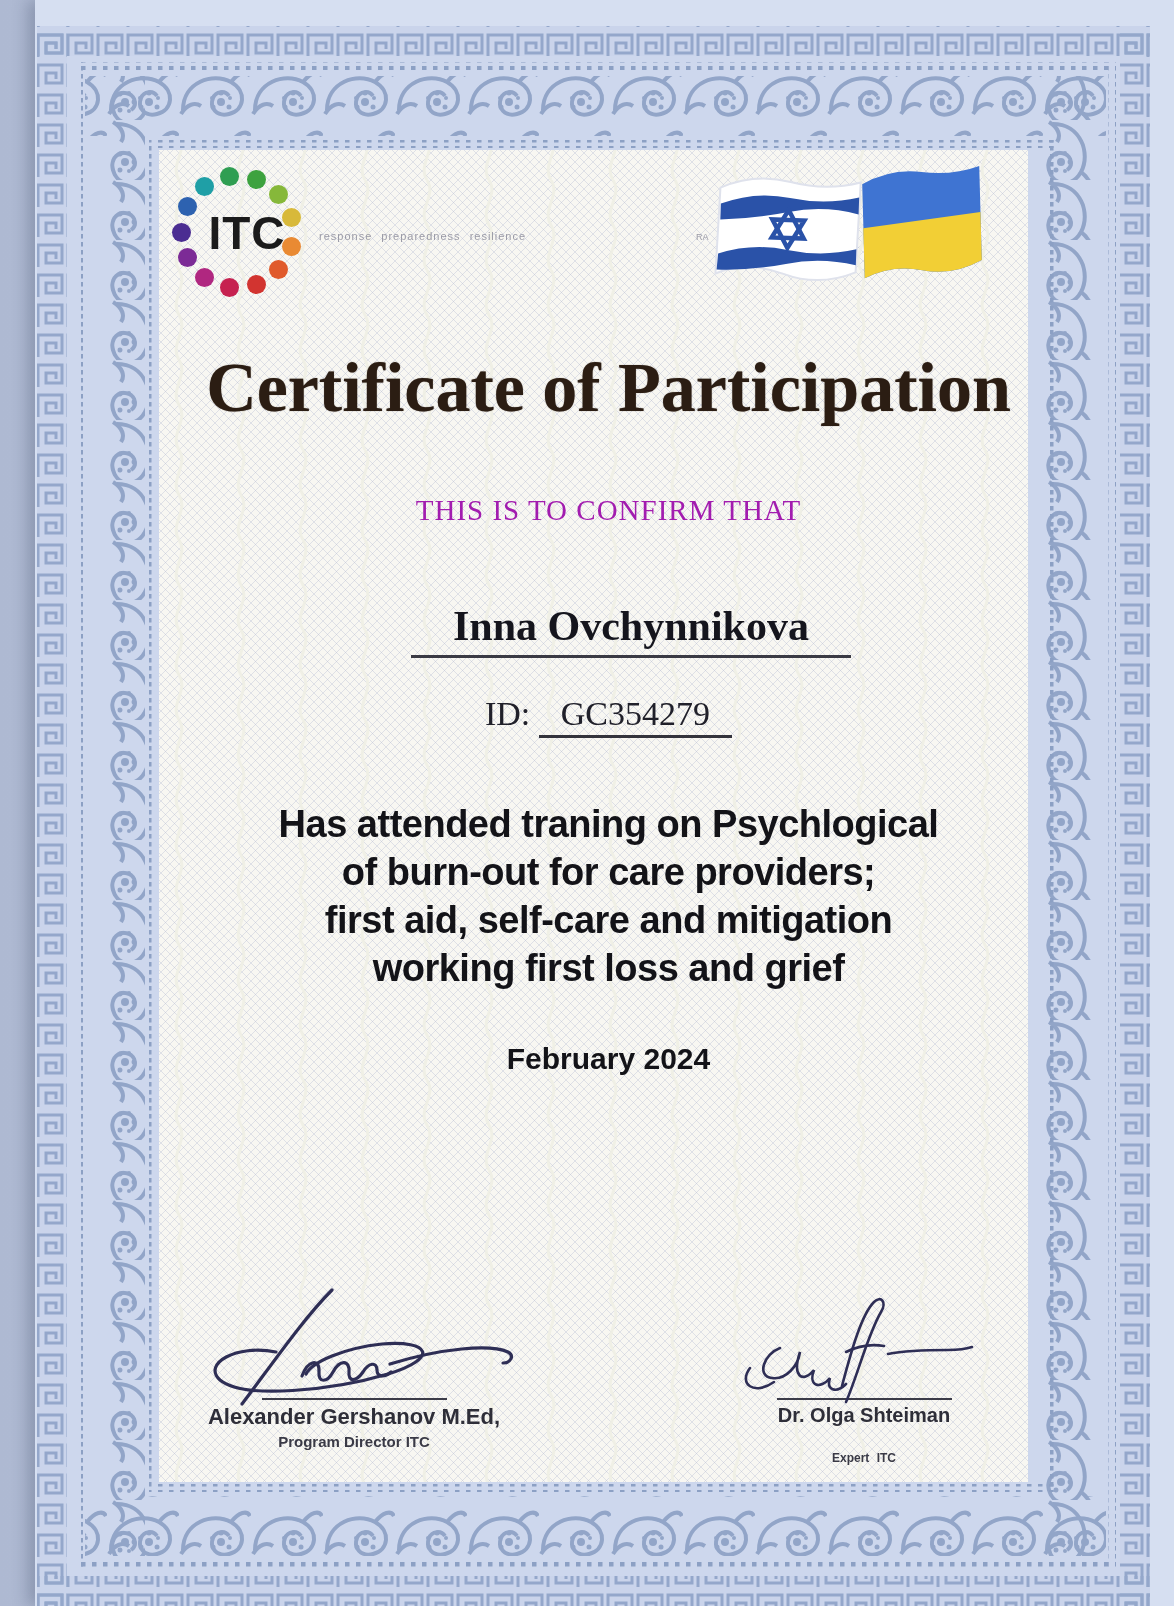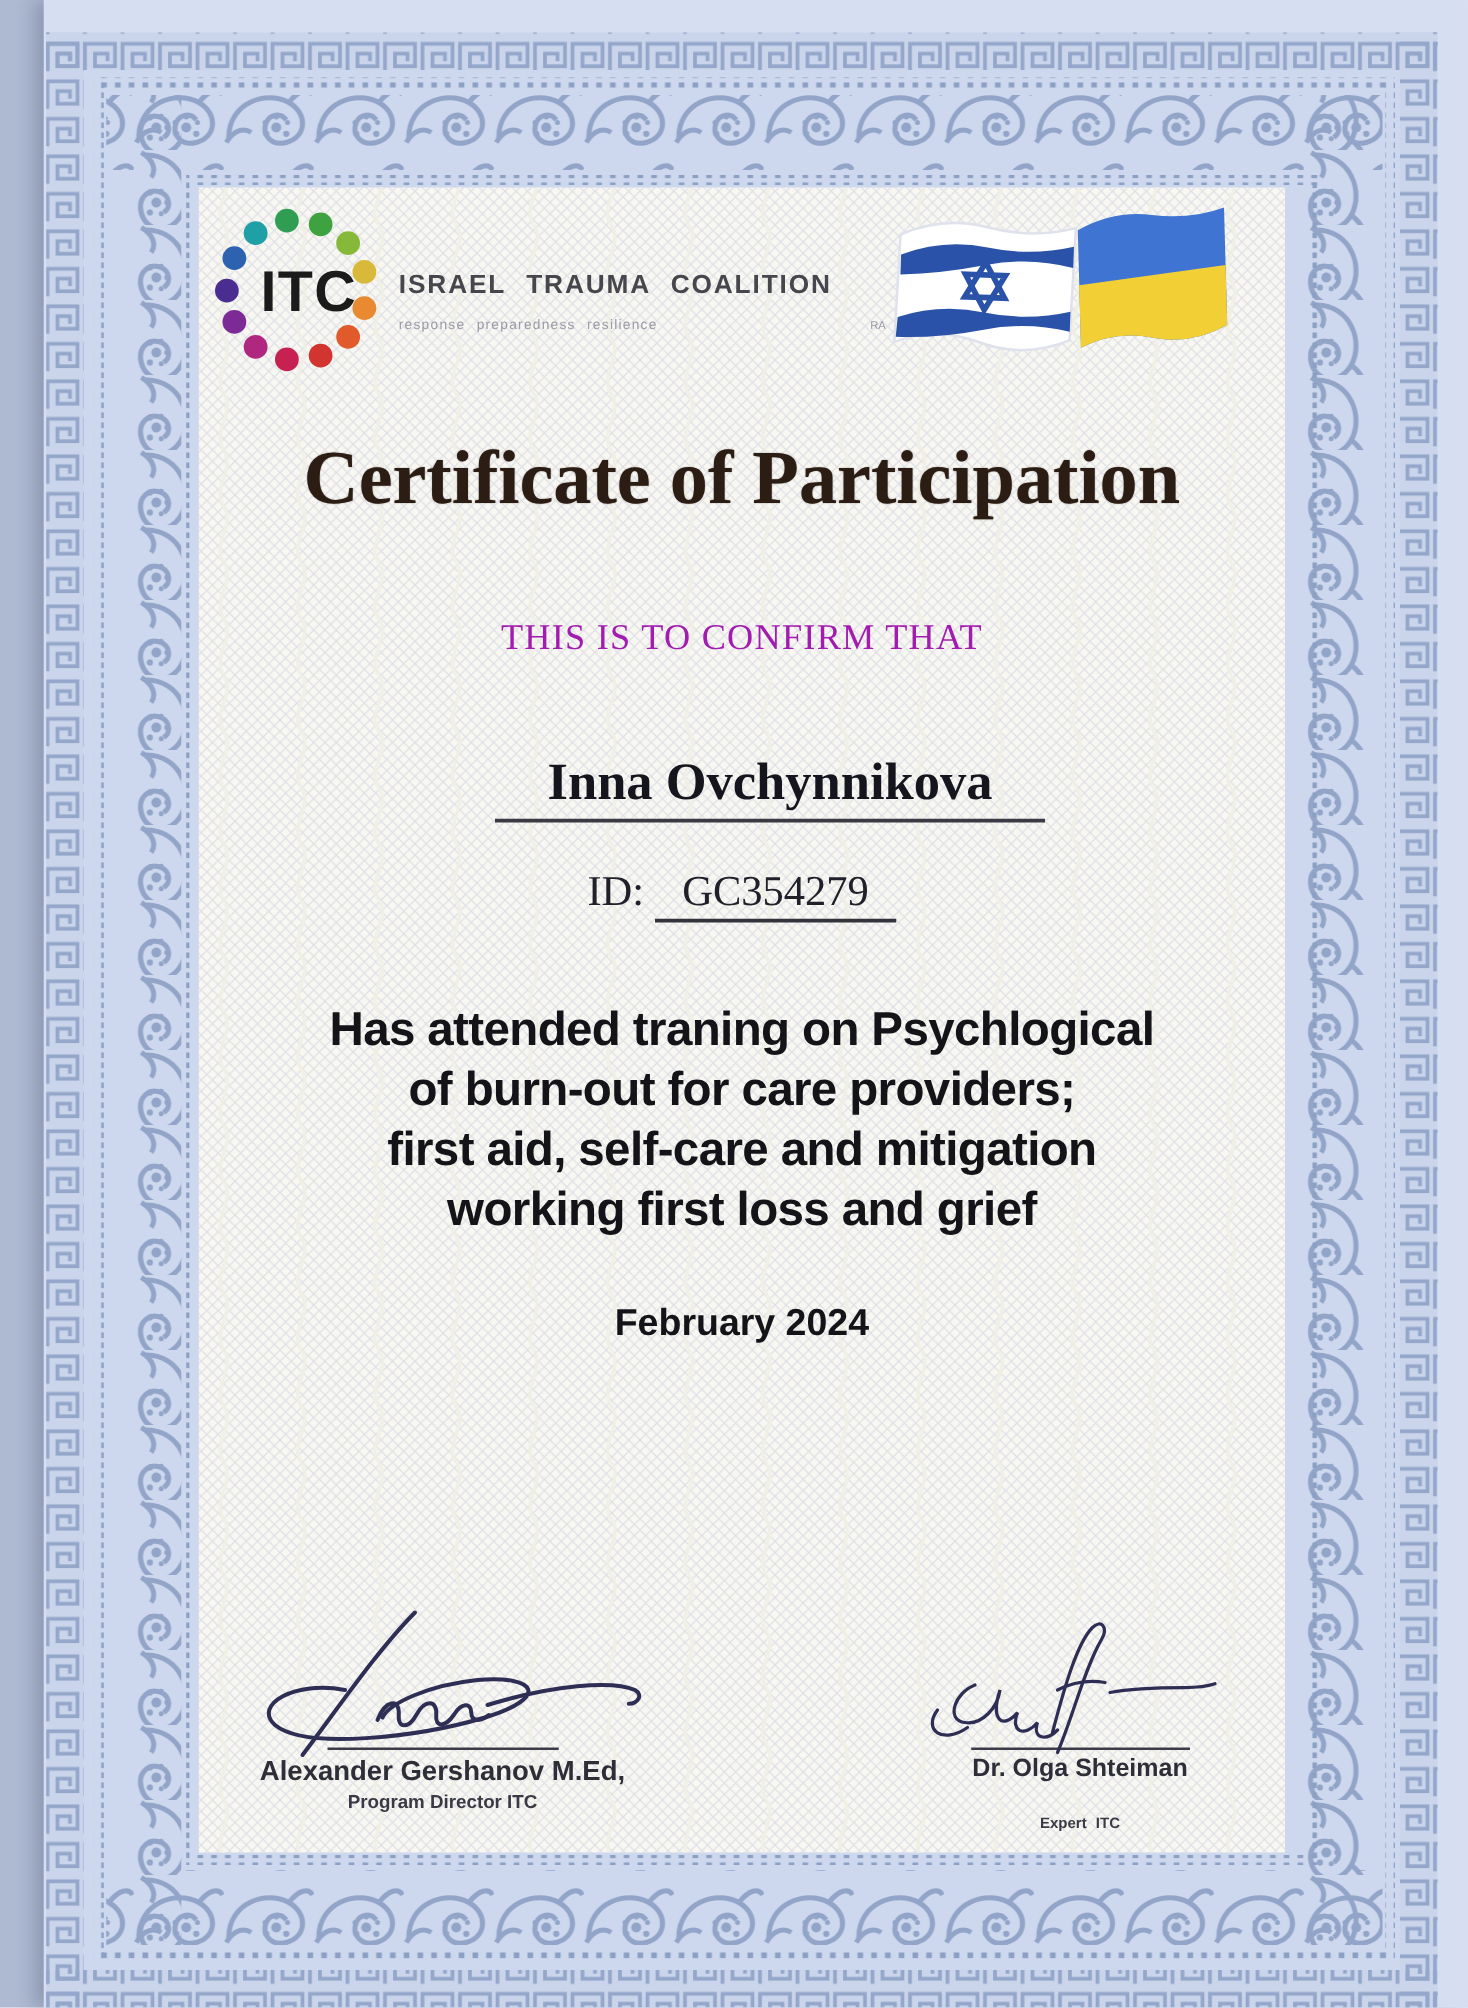--- a/index.html
+++ b/index.html
@@ -8,21 +8,21 @@
     background:linear-gradient(90deg,#aeb9d2 0%,#b8c3da 60%,#c0cbe0 100%);
     font-family:"Liberation Sans", sans-serif;
   }
   .page{
     position:absolute;left:35px;top:0;width:1139px;height:1606px;
     background:#d6dff1;
     box-shadow:-8px 0 14px rgba(40,50,80,.25);
   }
   .frame-svg{position:absolute;left:0;top:0;}
   .content{
-    position:absolute;left:124px;top:150px;width:869px;height:1097px;
+    position:absolute;left:124px;top:150px;width:869px;height:1097px;padding-left:30px;
   }
   .content .abs{position:absolute;left:0;right:0;text-align:center;}
 
   
   .logo-box{position:absolute;left:8px;top:10px;width:140px;height:140px;}
   .logo-dot{position:absolute;width:19px;height:19px;border-radius:50%;}
   .logo-text{
     position:absolute;left:0;top:46px;width:160px;text-align:center;
     font-weight:bold;font-size:46px;letter-spacing:1px;color:#1b1b1b;
   }
@@ -34,21 +34,21 @@
   .org-tagline-row{display:flex;align-items:baseline;margin-top:14px;}
   .org-tagline{font-size:11px;color:#9a9aa6;letter-spacing:1px;word-spacing:5px;}
   .org-tagline-right{font-size:9px;color:#9a9aa6;margin-left:170px;}
 
   
   .flags-box{position:absolute;left:550px;top:14px;width:288px;height:136px;}
 
   
   .title{
     top:198px;font-family:"Liberation Serif",serif;font-weight:bold;
-    font-size:61px;color:#2b1d13;letter-spacing:0px;
+    font-size:70px;color:#2b1d13;letter-spacing:0px;
     text-shadow:0 0 1px rgba(43,29,19,.6);white-space:nowrap;
   }
   .confirm{
     top:344px;font-family:"Liberation Serif",serif;font-size:29px;
     color:#a21caf;letter-spacing:1px;
   }
   .name-row{top:452px;margin-left:45px;}
   .name{
     display:inline-block;font-family:"Liberation Serif",serif;font-weight:bold;
     font-size:42px;color:#15151d;padding:0 42px 5px 42px;
@@ -184,21 +184,20 @@
           <div class="logo-dot" style="background: rgb(31, 159, 166); left: 28.3797px; top: 16.6275px;"></div>
           <div class="logo-dot" style="background: rgb(47, 158, 82); left: 53.1905px; top: 6.97909px;"></div>
           <div class="logo-dot" style="background: rgb(61, 162, 63); left: 79.6531px; top: 9.87721px;"></div>
           <div class="logo-dot" style="background: rgb(134, 184, 58); left: 101.788px; top: 24.6669px;"></div>
           <div class="logo-dot" style="background: rgb(216, 185, 58); left: 114.592px; top: 48.0061px;"></div>
         </div>
       <div class="logo-text">ITC</div>
     </div>
 
     <div class="org-block">
-      <div class="org-name">ISRAEL TRAUMA COALITION</div>
       <div class="org-tagline-row">
         <span class="org-tagline">response preparedness resilience</span>
         <span class="org-tagline-right">RA</span>
       </div>
     </div>
 
     <div class="flags-box">
       <svg width="288" height="136" viewBox="0 0 288 136">
 
         <g transform="rotate(2 80 66)">

